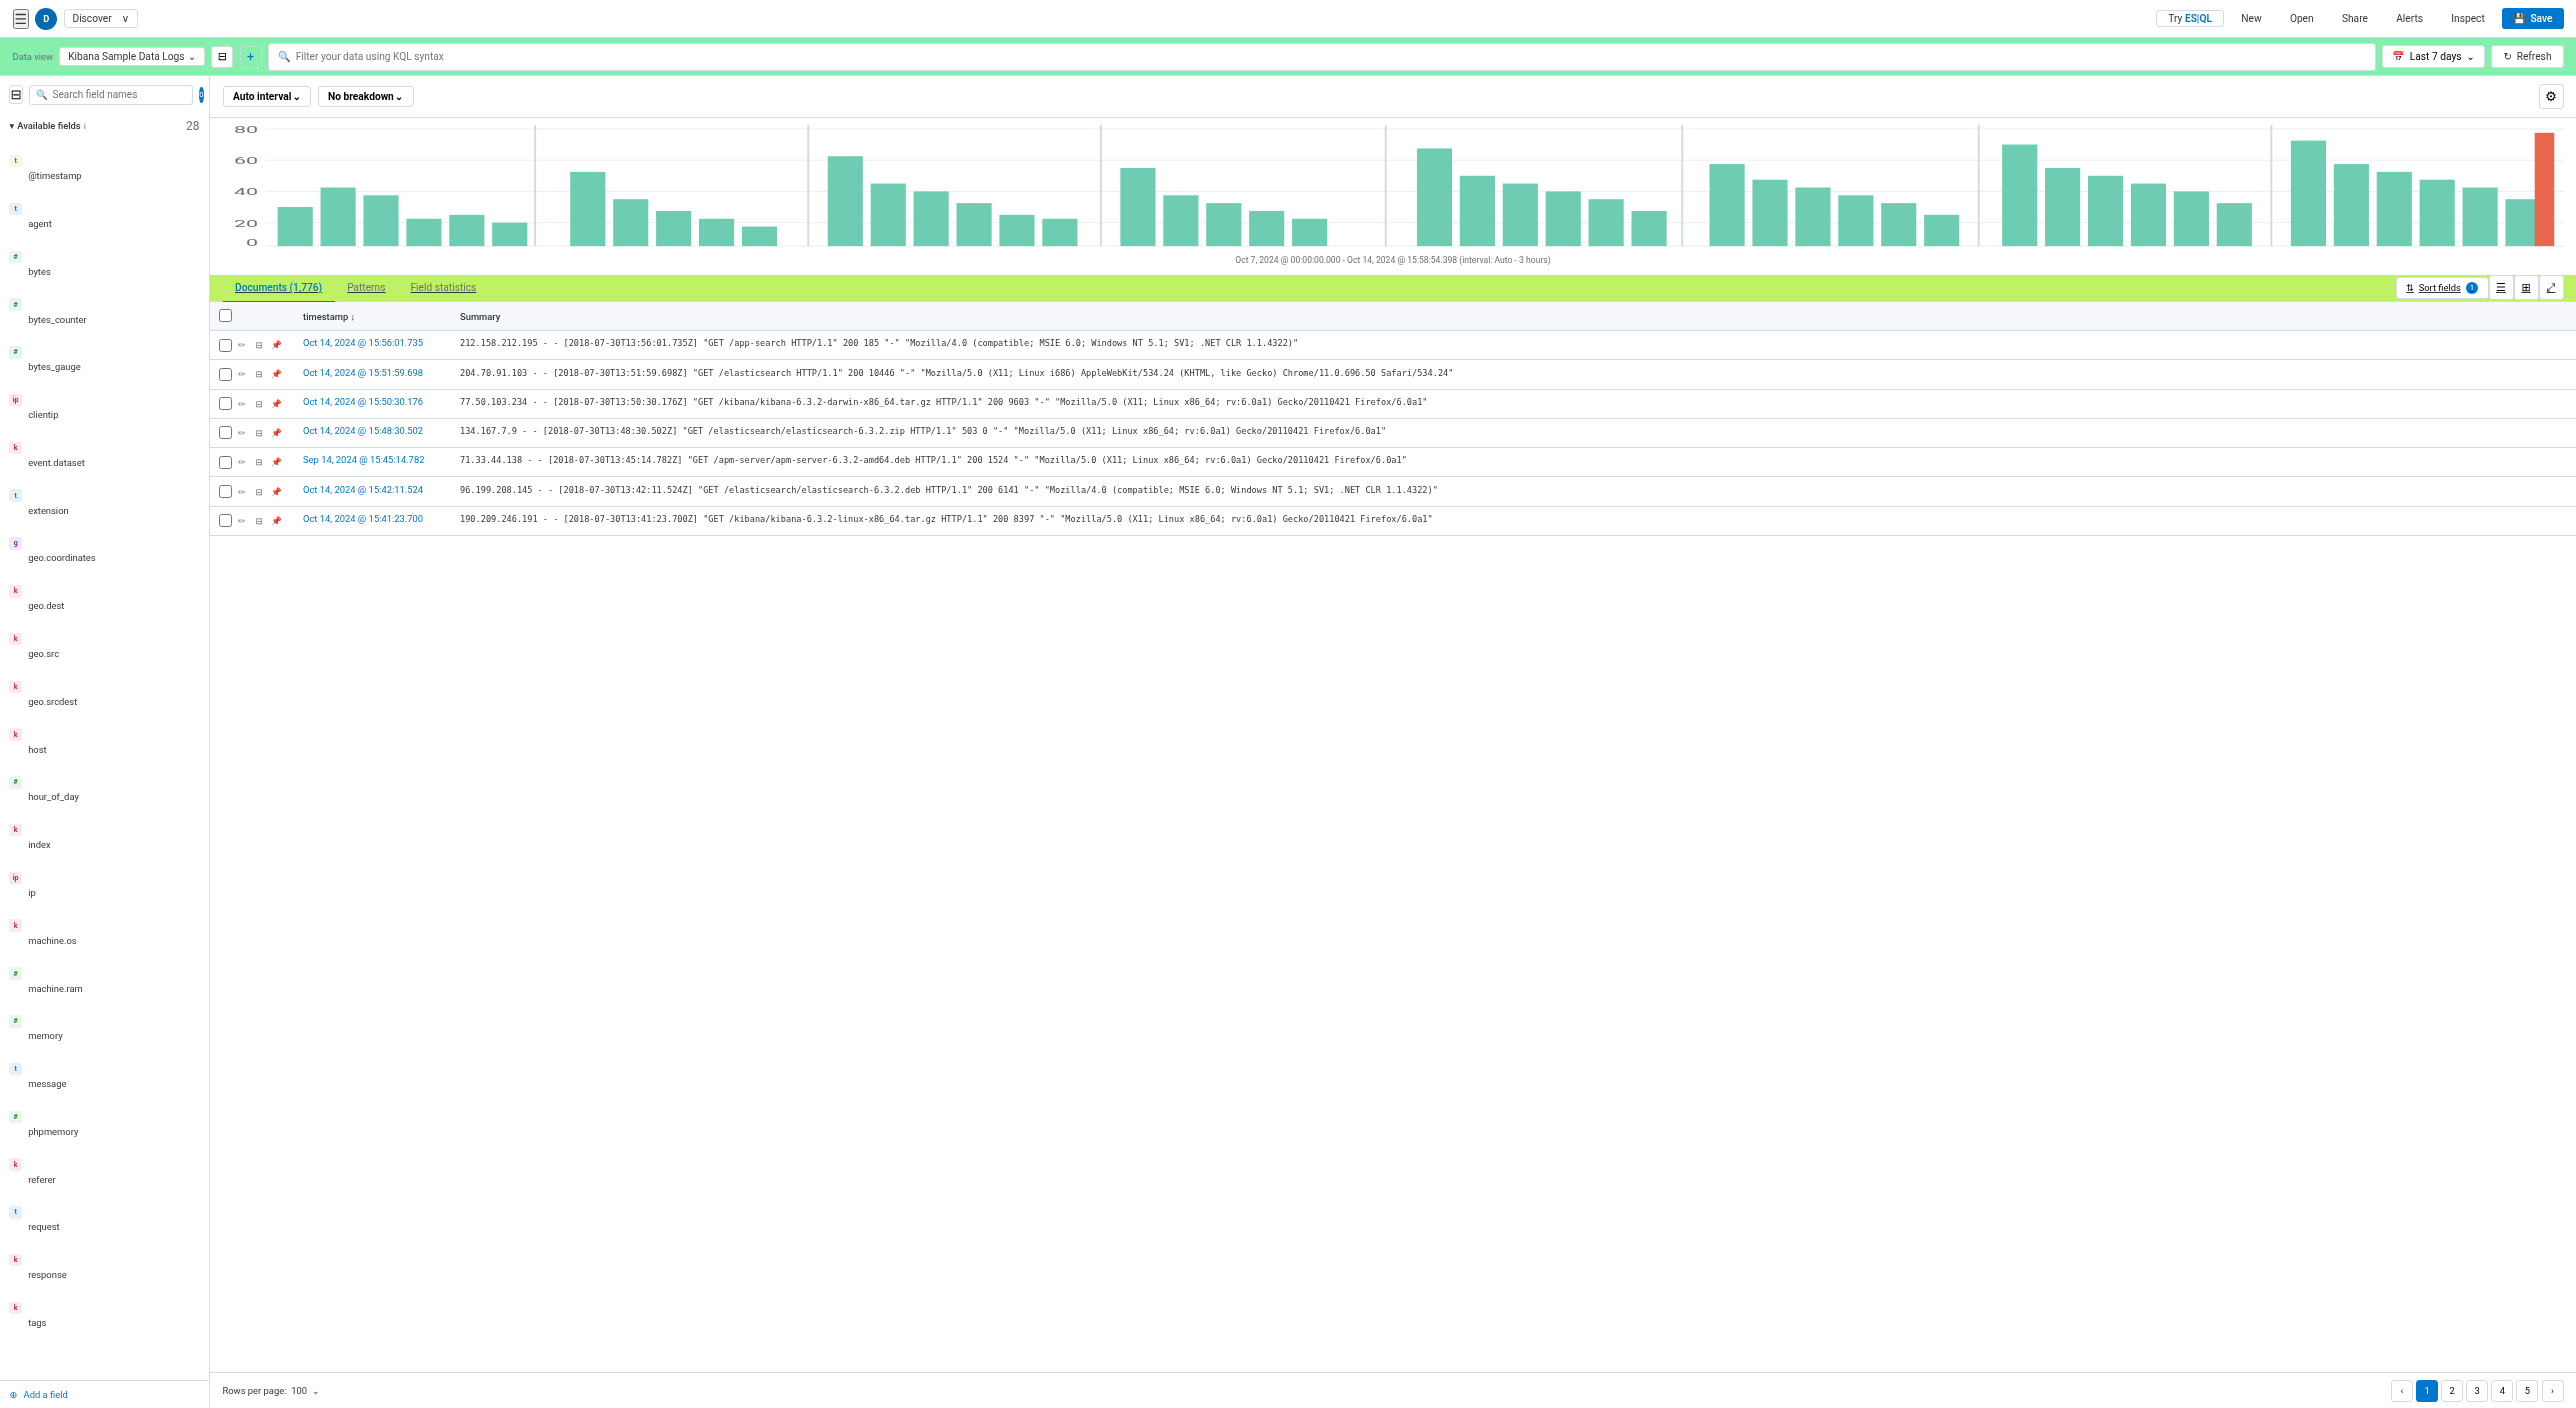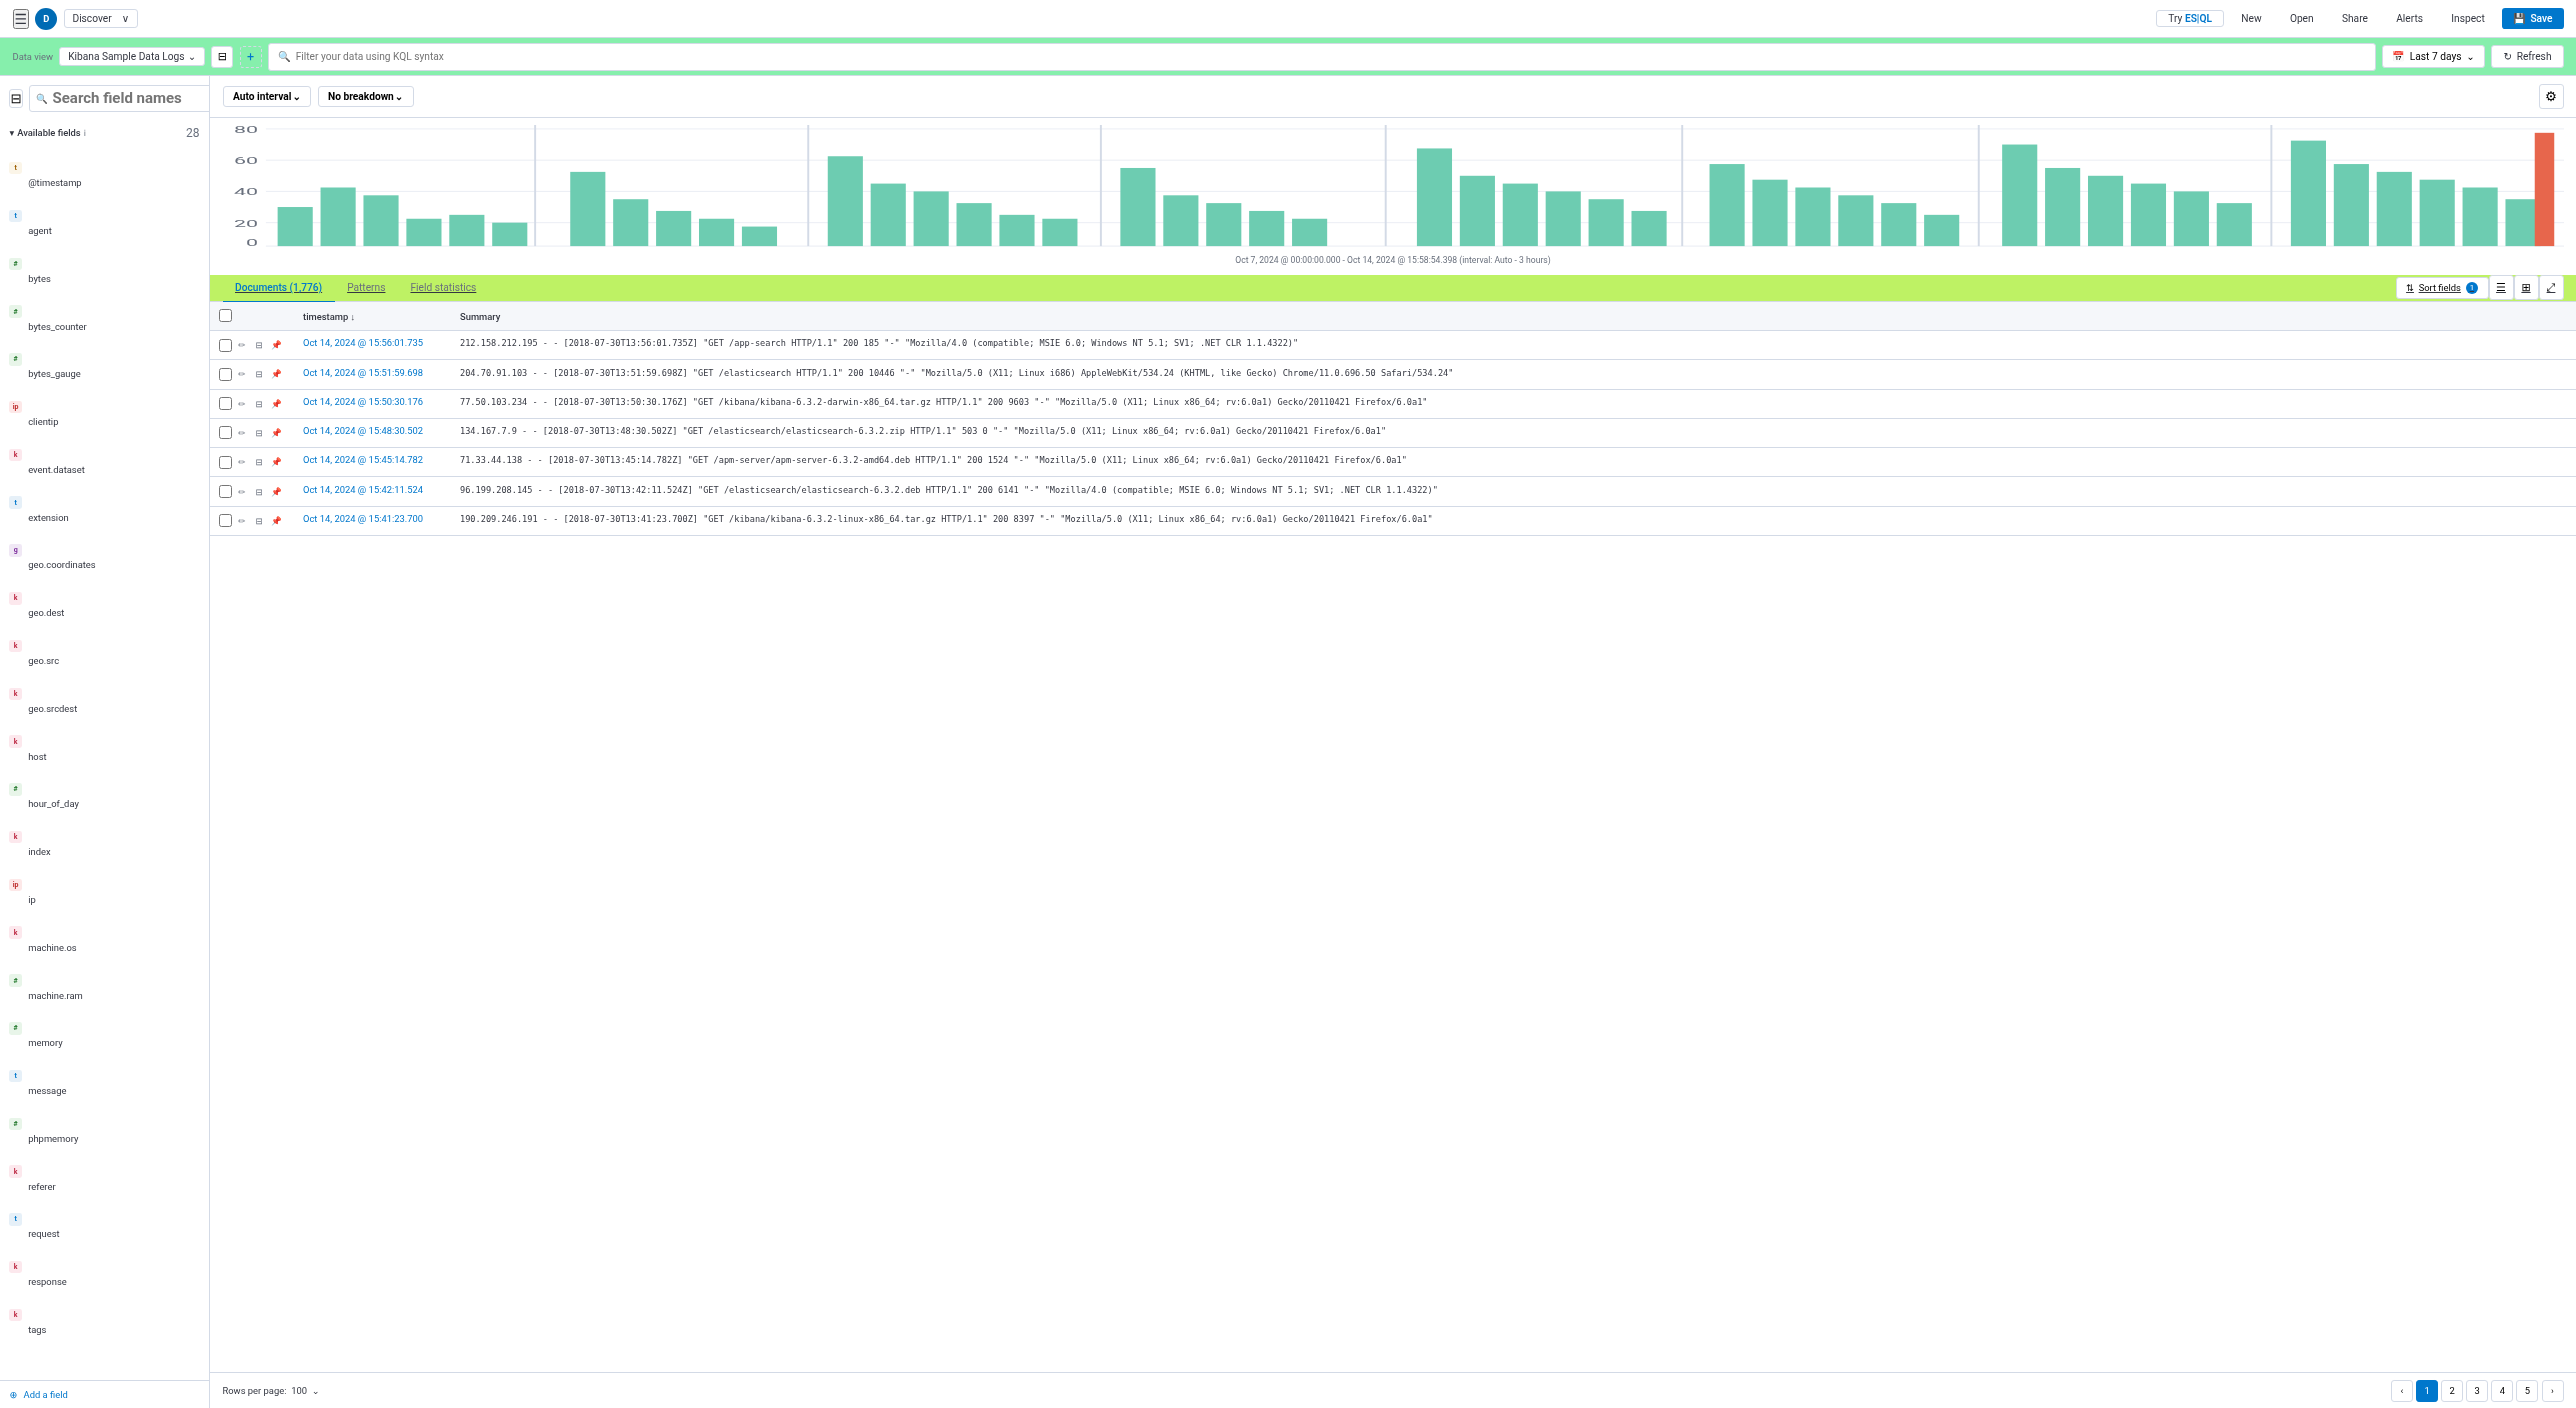--- a/index.html
+++ b/index.html
@@ -90,22 +90,22 @@
     .sidebar-toggle {
       width: 19px; height: 19px; display: flex; align-items: center; justify-content: center;
       cursor: pointer; border: 0.8px solid #d3dae6; border-radius: 3.1px; background: #fff;
     }
     .search-field-input {
       flex: 1; display: flex; align-items: center; gap: 4.7px;
       border: 0.8px solid #d3dae6; border-radius: 3.1px; padding: 3.1px 6.3px;
       background: #fff;
     }
     .search-field-input input {
-      border: none; outline: none; font-size: 15px; color: #343741;
-      background: transparent; flex: 1; font-weight: bold;
+      border: none; outline: none; font-size: 10px; color: #343741;
+      background: transparent; flex: 1;
     }
     .filter-count-badge {
       width: 15.7px; height: 15.7px; border-radius: 50%; background: #0077CC;
       color: #fff; font-size: 7.8px; display: flex; align-items: center; justify-content: center;
     }
     .available-fields-header {
       display: flex; align-items: center; justify-content: space-between;
       padding: 4.7px 9.4px; font-size: 9.4px; color: #343741;
     }
     .available-fields-header .label { display: flex; align-items: center; gap: 3.1px; font-weight: 500; }
@@ -580,21 +580,21 @@
   </tr>
             <tr>
     <td>
       <div style="display:flex;align-items:center;gap:1.6px;">
         <input type="checkbox" style="">
         <button class="row-action-btn" title="Expand">✏</button>
         <button class="row-action-btn" title="Copy">⊟</button>
         <button class="row-action-btn" title="Pin">📌</button>
       </div>
     </td>
-    <td class="timestamp-cell">Oct 14, 2024 @ 15:45:14.782</td>
+    <td class="timestamp-cell">Sep 14, 2024 @ 15:45:14.782</td>
     <td class="summary-cell">71.33.44.138 - - [2018-07-30T13:45:14.782Z] "GET /apm-server/apm-server-6.3.2-amd64.deb HTTP/1.1" 200 1524 "-" "Mozilla/5.0 (X11; Linux x86_64; rv:6.0a1) Gecko/20110421 Firefox/6.0a1"</td>
   </tr>
             <tr>
     <td>
       <div style="display:flex;align-items:center;gap:1.6px;">
         <input type="checkbox" style="">
         <button class="row-action-btn" title="Expand">✏</button>
         <button class="row-action-btn" title="Copy">⊟</button>
         <button class="row-action-btn" title="Pin">📌</button>
       </div>

